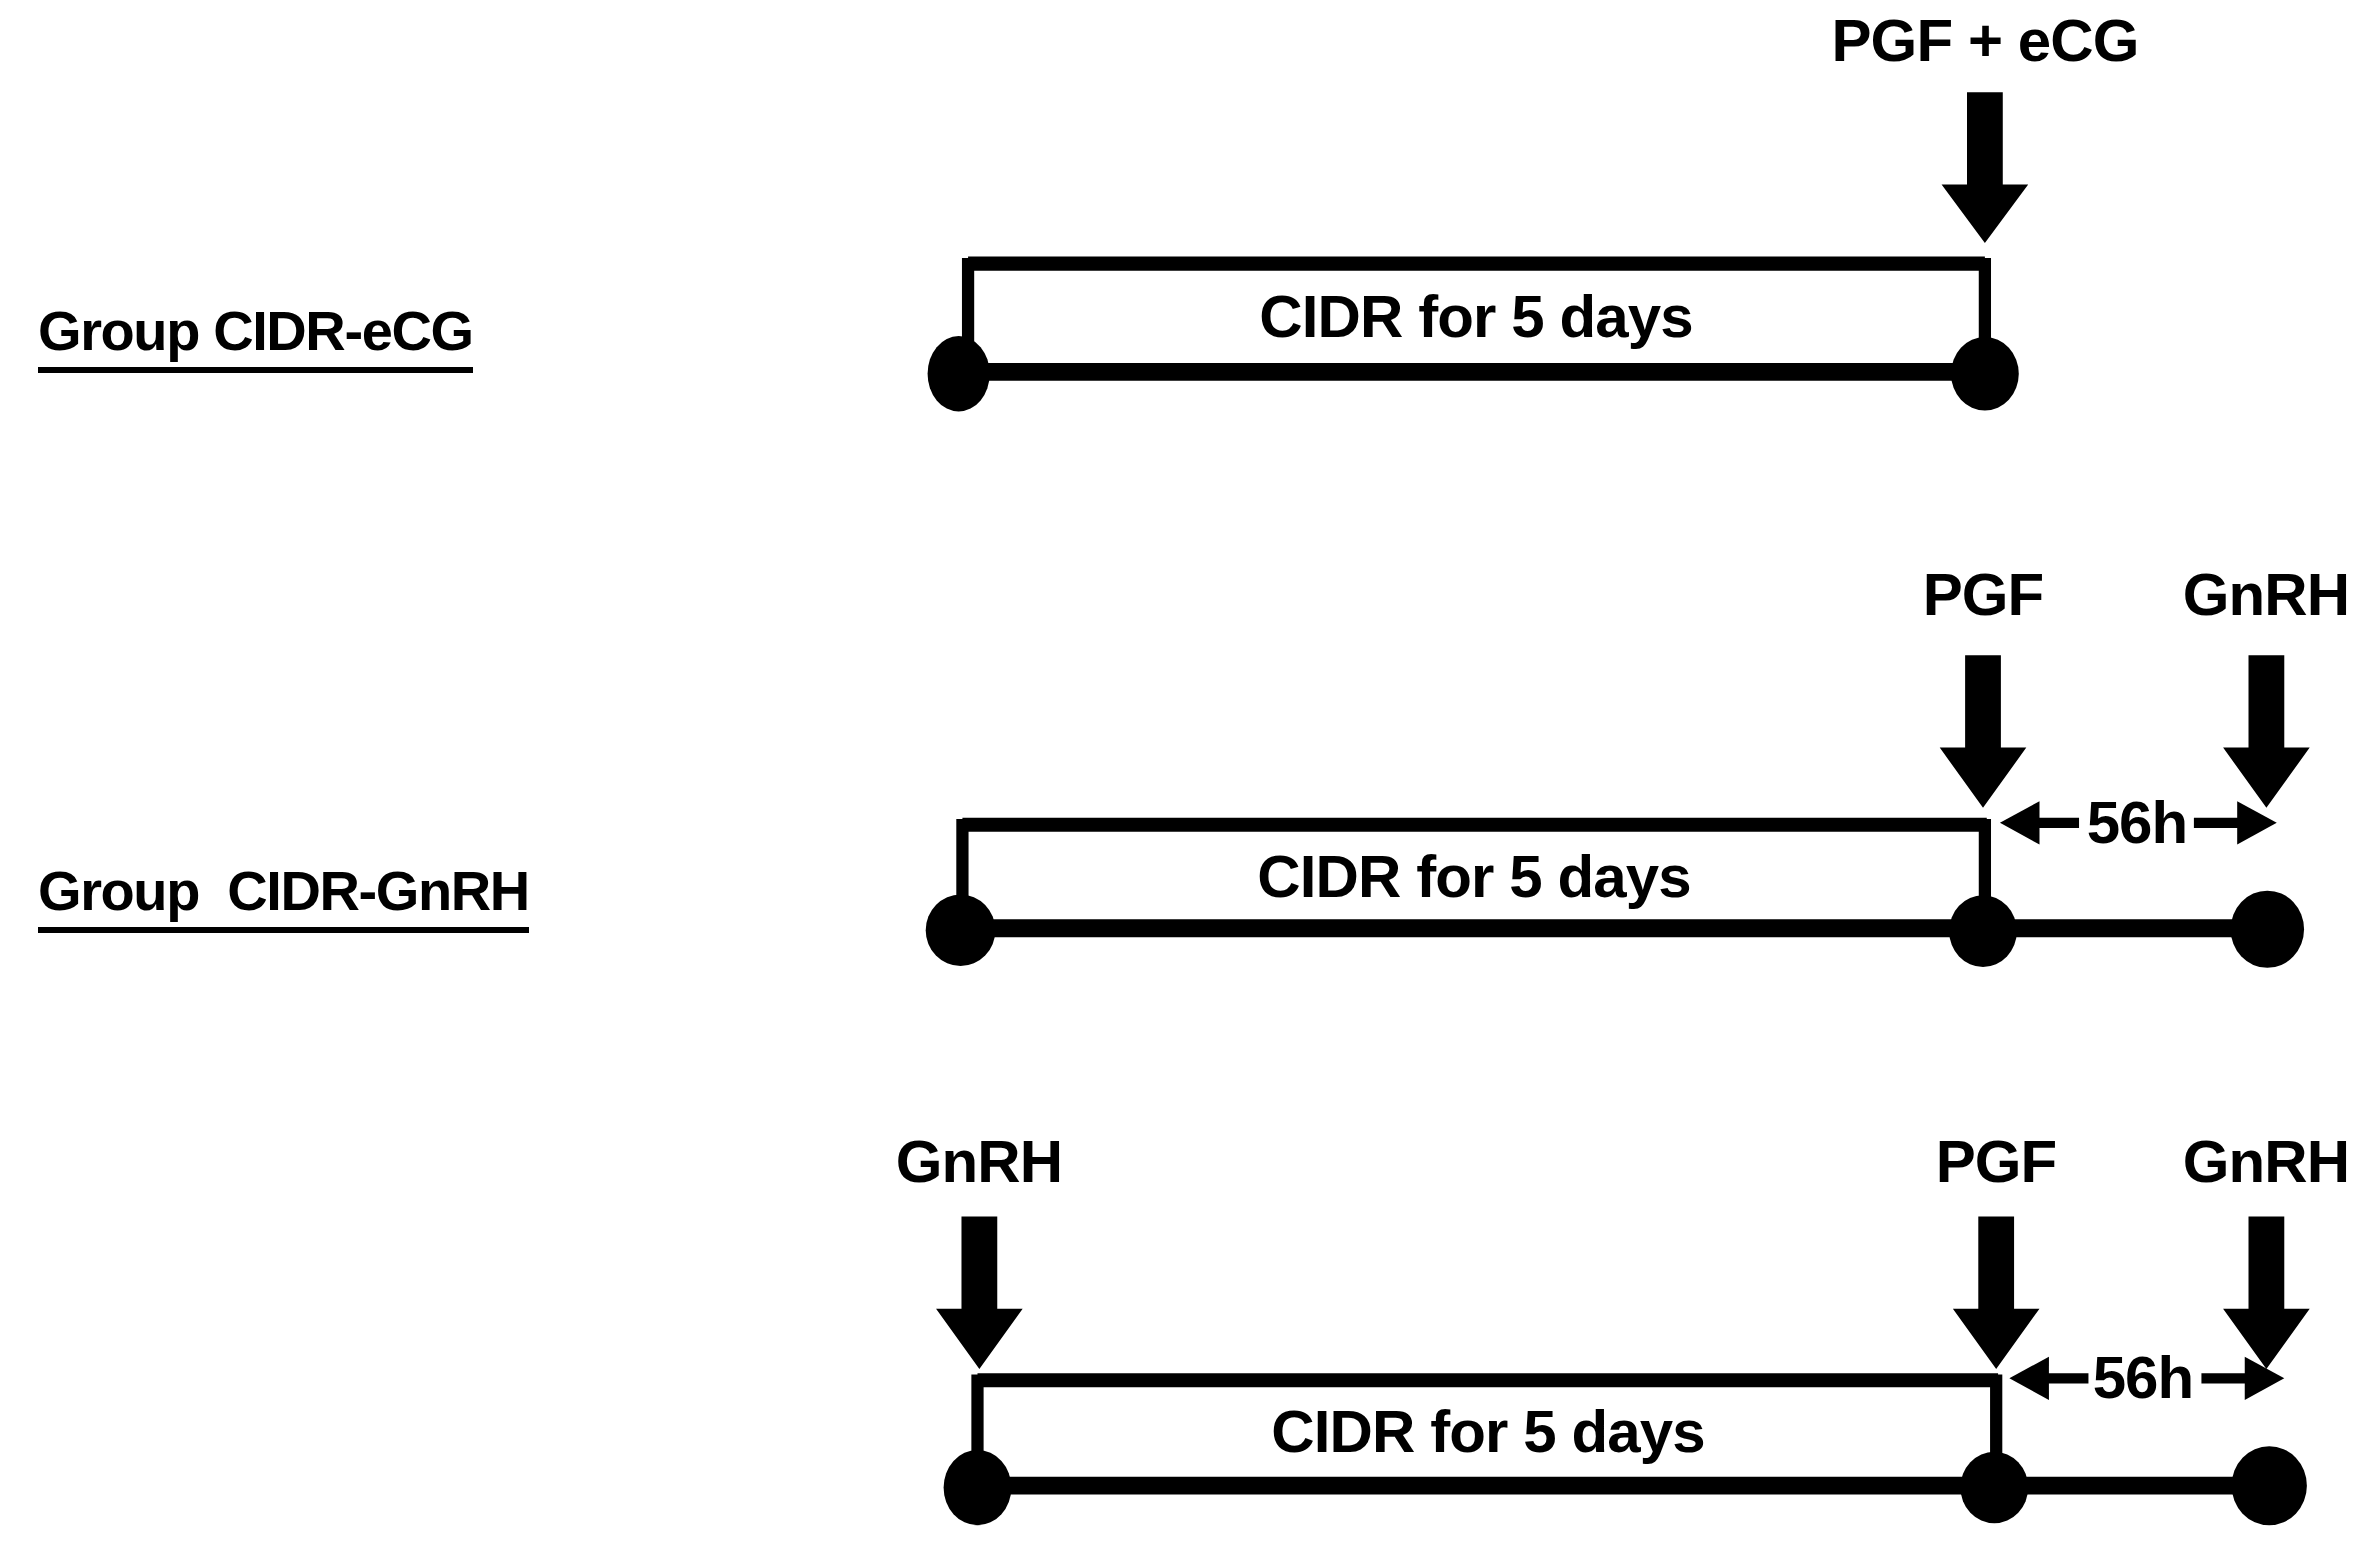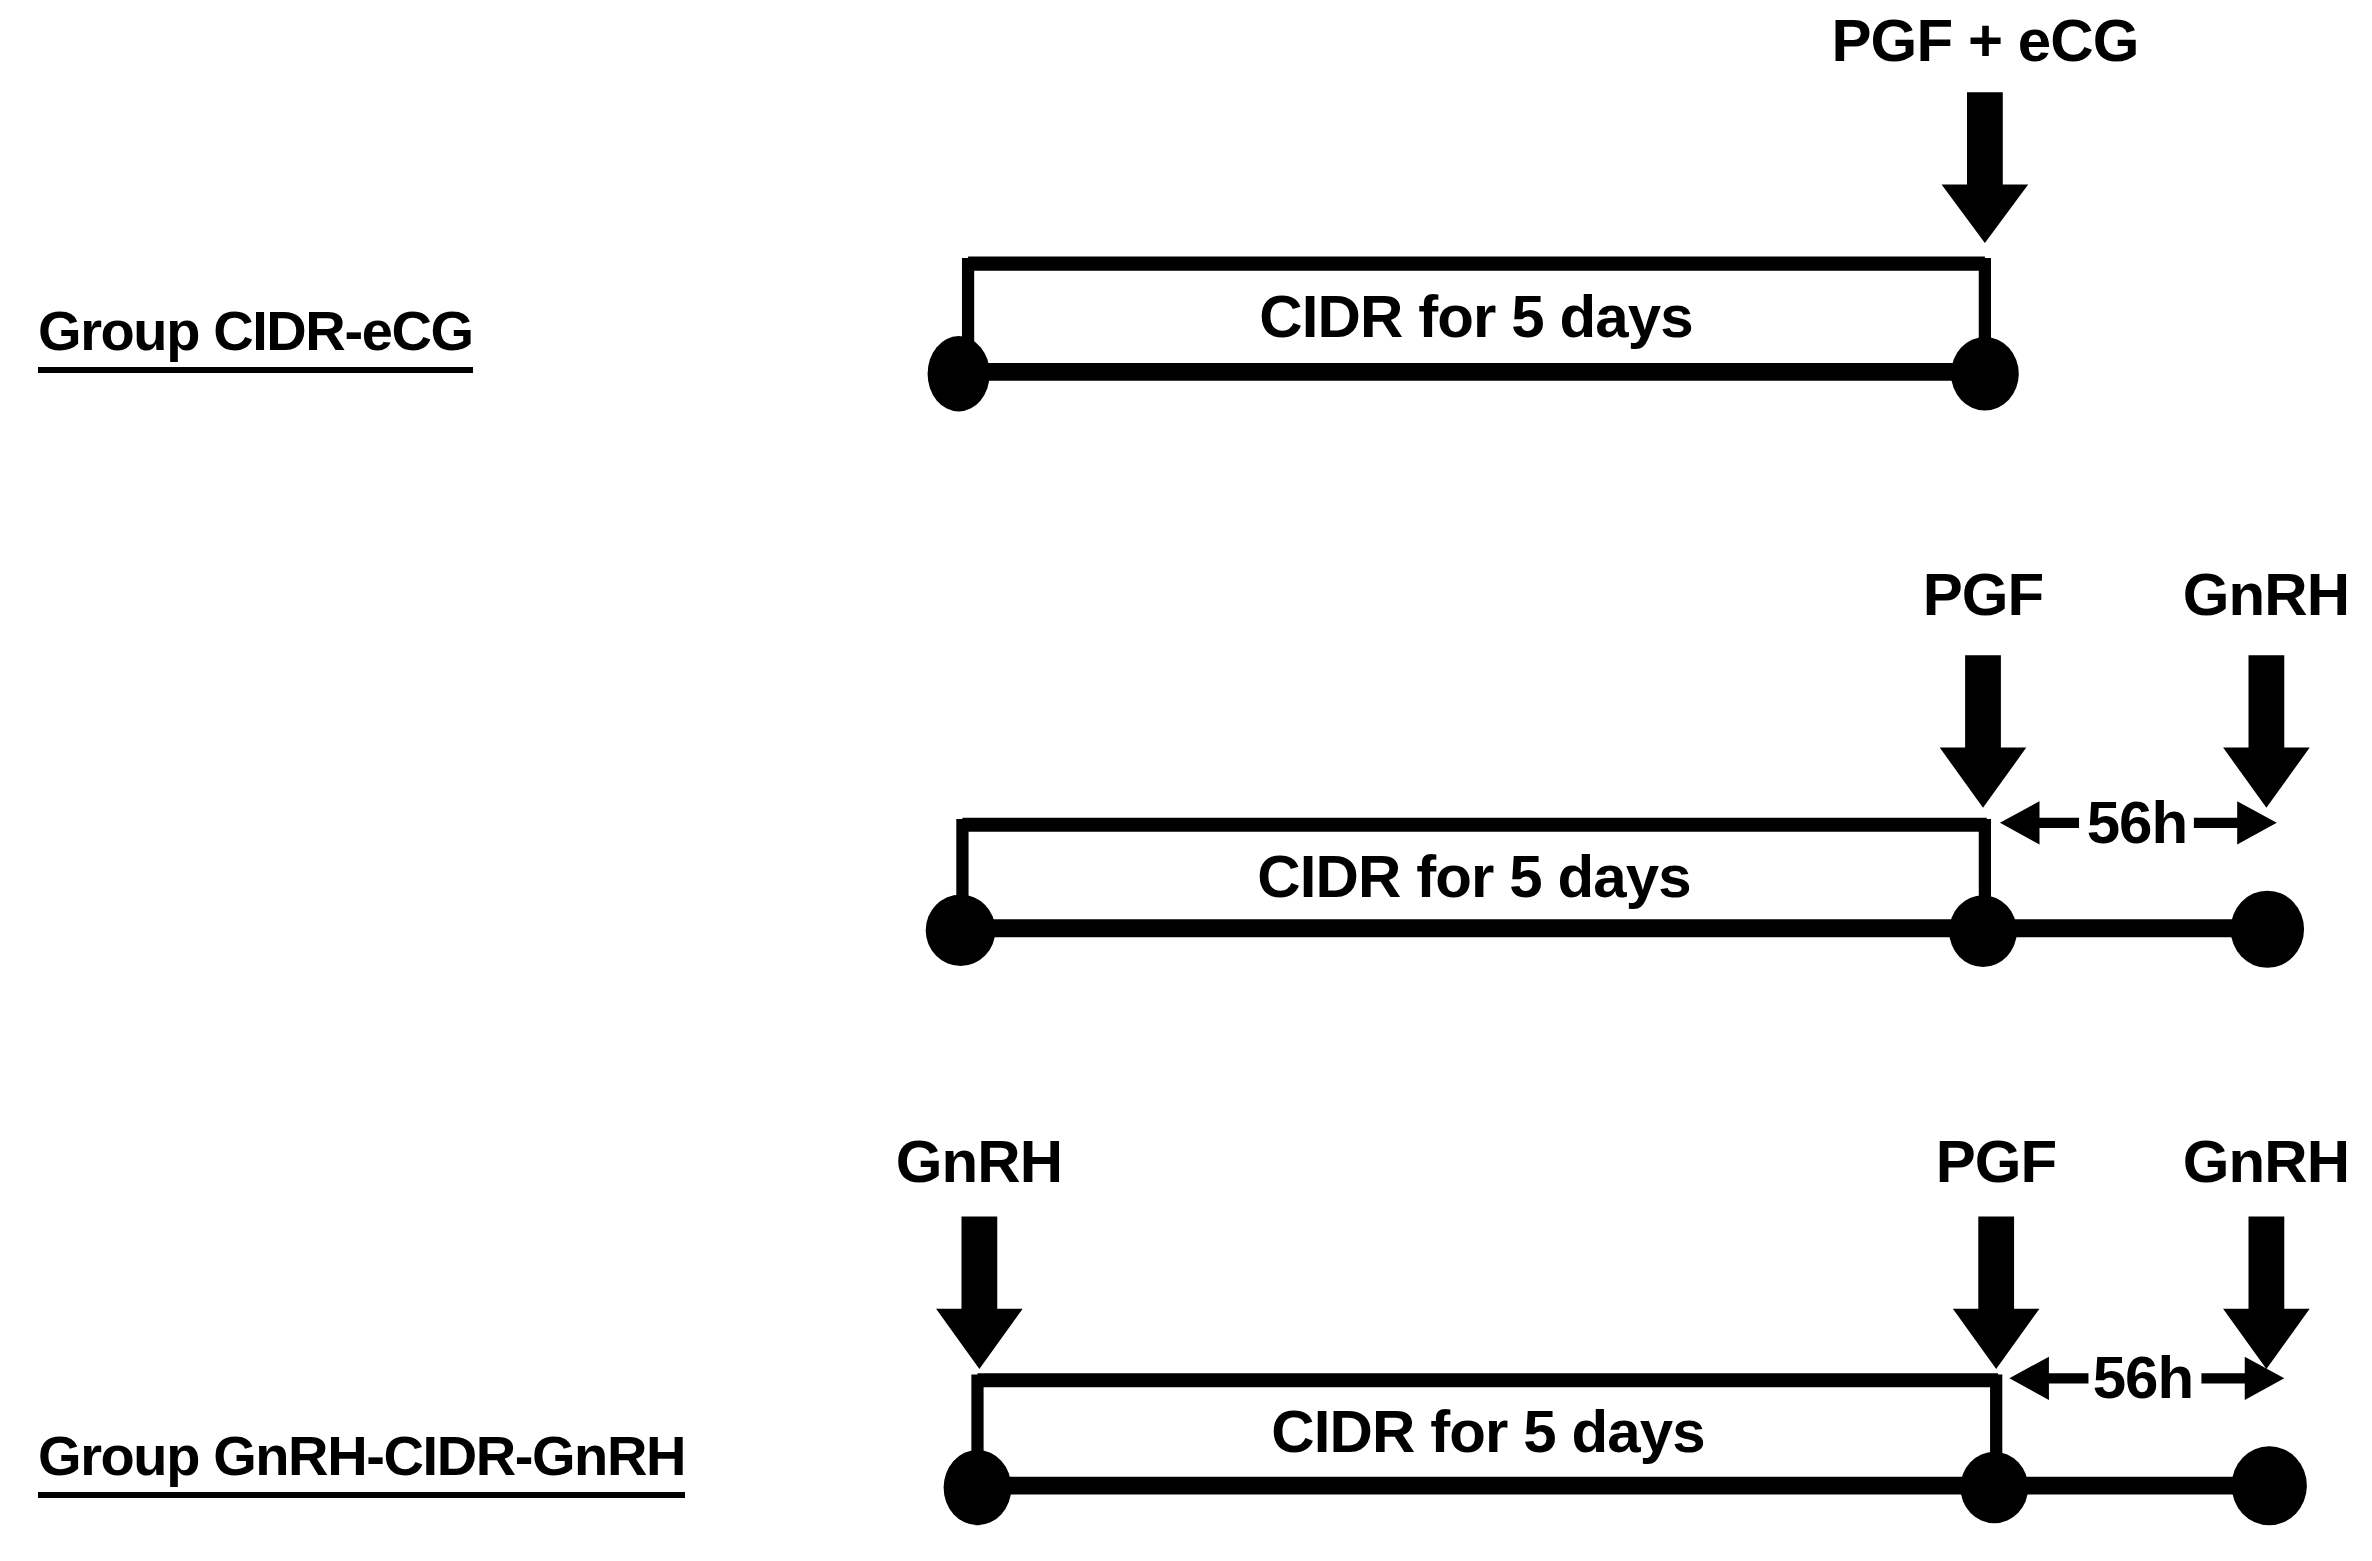--- a/index.html
+++ b/index.html
@@ -93,26 +93,26 @@
       <line x1="2170" y1="1464" x2="2218" y2="1464" stroke-width="11"></line>
       <line x1="2338" y1="1464" x2="2386" y2="1464" stroke-width="11"></line>
       <polygon points="2426,1464 2384,1441 2384,1487"></polygon>
     </g>
   </svg>
 
   <div class="lbl group-label" style="left:38px; top:303px;">Group CIDR-eCG</div>
   <div class="lbl ann" style="left:1985px; top:11.3px;">PGF + eCG</div>
   <div class="lbl ann" style="left:1476px; top:287px;">CIDR for 5 days</div>
 
+  <div class="lbl group-label" style="left:38px; top:863px;">Group  CIDR-GnRH</div>
   <div class="lbl ann" style="left:1983px; top:565px;">PGF</div>
   <div class="lbl ann" style="left:2266px; top:565px;">GnRH</div>
   <div class="lbl ann" style="left:1474px; top:847px;">CIDR for 5 days</div>
   <div class="lbl ann" style="left:2137px; top:793px;">56h</div>
 
-  <div class="lbl group-label" style="left:38px; top:1428px;">Group GnRH-CIDR-GnRH</div>
   <div class="lbl ann" style="left:979px; top:1132px;">GnRH</div>
   <div class="lbl ann" style="left:1996px; top:1132px;">PGF</div>
   <div class="lbl ann" style="left:2266px; top:1132px;">GnRH</div>
   <div class="lbl ann" style="left:1488px; top:1402px;">CIDR for 5 days</div>
   <div class="lbl ann" style="left:2143px; top:1348px;">56h</div>
 
 </div>
 
 
 </body></html>

